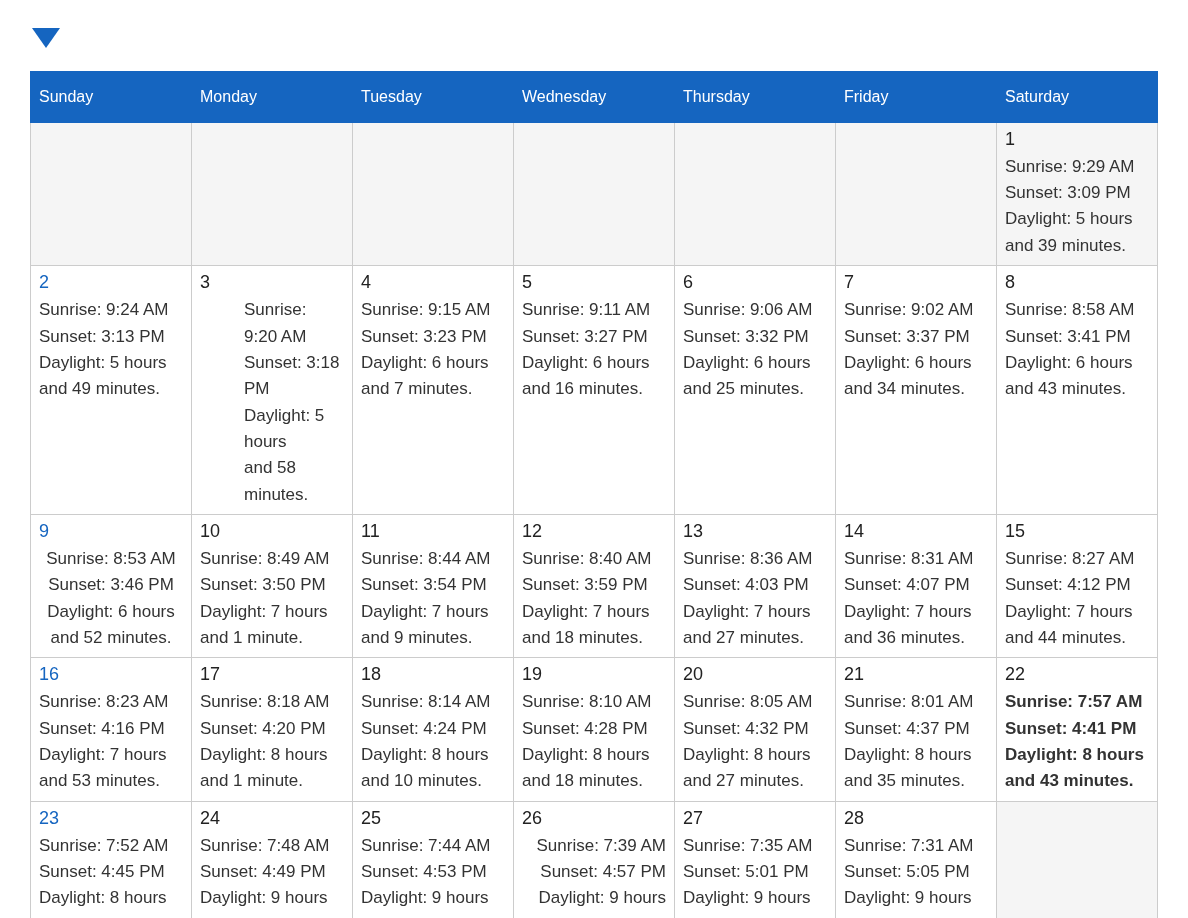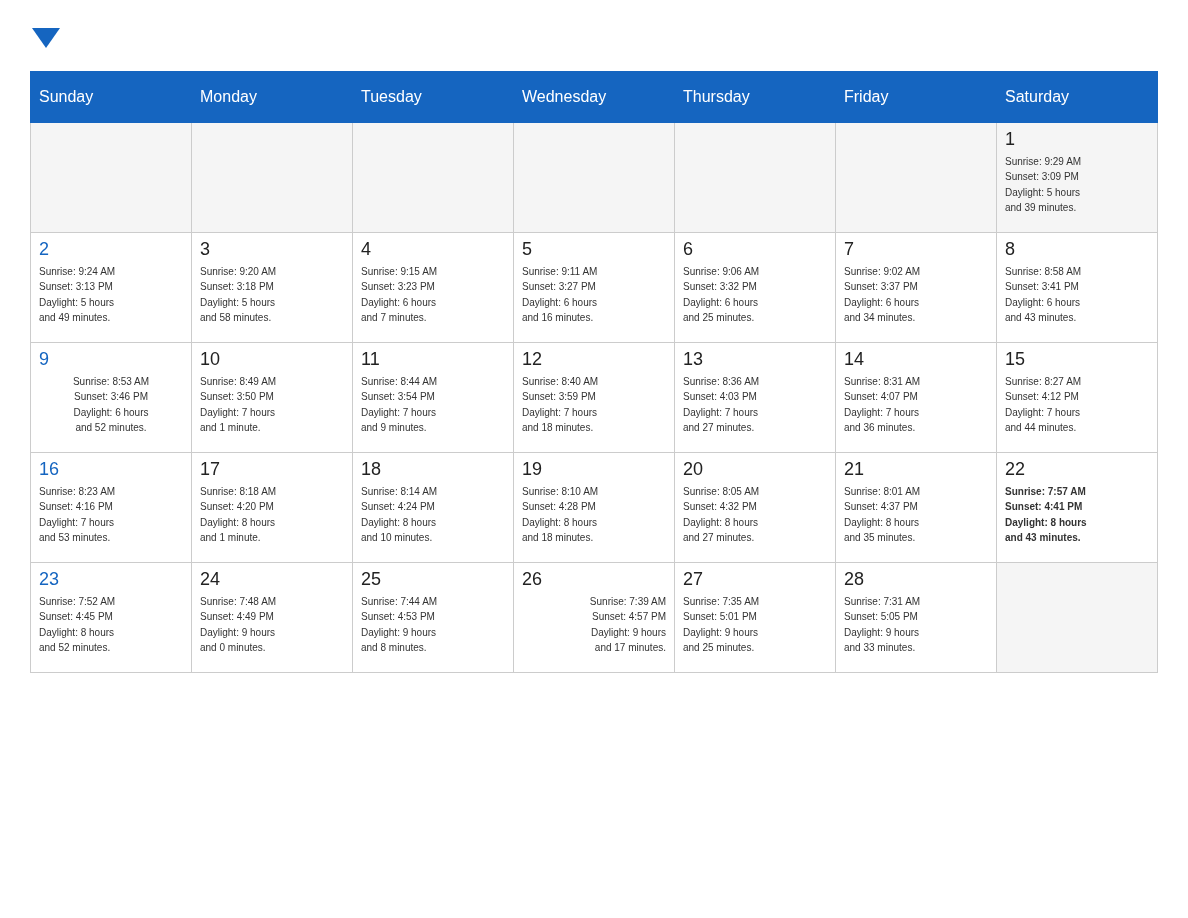--- a/index.html
+++ b/index.html
@@ -75,21 +75,21 @@
       min-height: 90px;
       height: 110px;
     }
     .day-number {
       font-size: 18px;
       color: #222;
       font-weight: normal;
       margin-bottom: 4px;
     }
     .day-info {
-      font-size: 10px;
+      font-size: 17px;
       color: #333;
       line-height: 1.55;
     }
     tbody tr td:first-child .day-number {
       color: #1565c0;
     }
     tbody tr:first-child td {
       background-color: #f5f5f5;
     }
     .empty-cell {
@@ -147,21 +147,21 @@
       <tr>
         <td>
           <div class="day-number">2</div>
           <div class="day-info" style="white-space: pre-line;">Sunrise: 9:24 AM
 Sunset: 3:13 PM
 Daylight: 5 hours
 and 49 minutes.</div>
         </td>
         <td>
           <div class="day-number">3</div>
-          <div class="day-info" style="white-space: pre-line;">Sunrise: 9:20 AM
+          <div class="day-info" style="white-space: pre-line; margin-left: 44px;">Sunrise: 9:20 AM
 Sunset: 3:18 PM
 Daylight: 5 hours
 and 58 minutes.</div>
         </td>
         <td>
           <div class="day-number">4</div>
           <div class="day-info" style="white-space: pre-line;">Sunrise: 9:15 AM
 Sunset: 3:23 PM
 Daylight: 6 hours
 and 7 minutes.</div>

